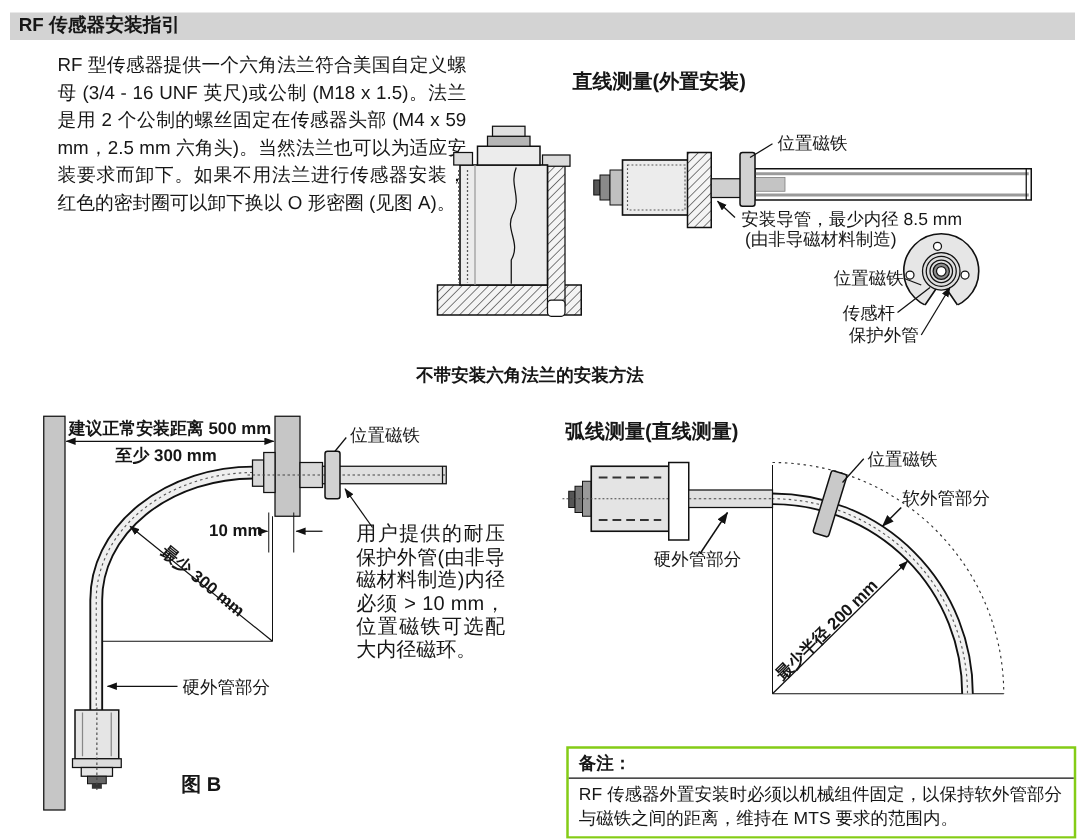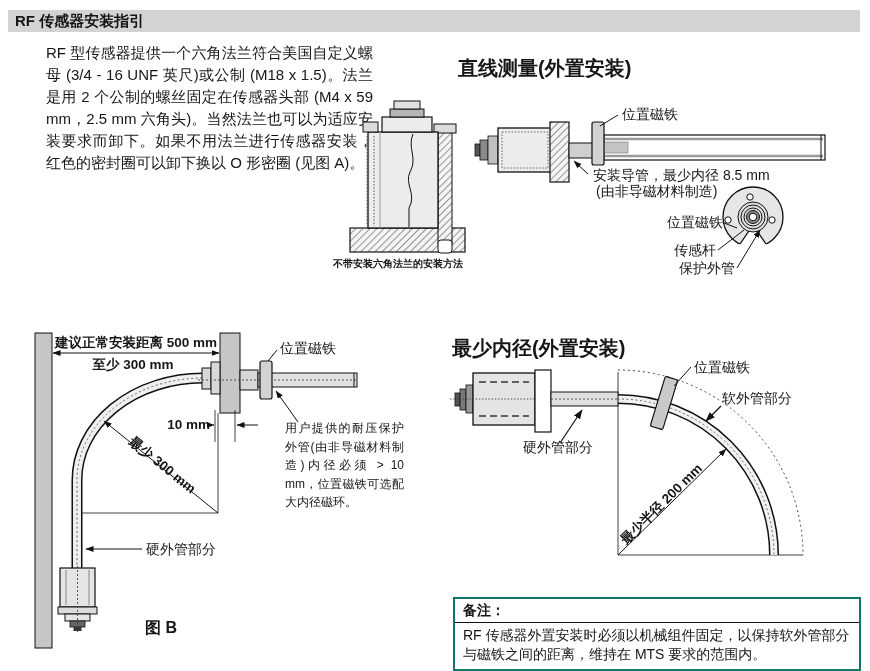--- a/index.html
+++ b/index.html
@@ -1,43 +1,43 @@
 <!DOCTYPE html>
 <html><head>
 <meta charset="utf-8">
 <style>
   html,body{margin:0;padding:0;background:#fff;}
   #page{position:relative;width:870px;height:671px;background:#fff;overflow:hidden;
         font-family:"Liberation Sans","DejaVu Sans",sans-serif;color:#161616;}
   .titlebar{position:absolute;left:8px;top:10px;width:852px;height:22px;background:#d3d3d3;
             font-weight:bold;font-size:15px;line-height:22px;padding-left:7px;box-sizing:border-box;}
   .para{position:absolute;left:8px;width:327px;font-size:15px;line-height:22px;text-align:justify;}
-  .h-section{position:absolute;font-weight:bold;font-size:20px;}
-  .caption{position:absolute;font-weight:bold;font-size:10px;}
+  .h-section{position:absolute;font-weight:bold;font-size:16px;}
+  .caption{position:absolute;font-weight:bold;font-size:14px;margin-top:35px;}
   .fig-caption{position:absolute;font-weight:bold;font-size:16px;text-align:center;}
-  .sidenote{position:absolute;left:285px;top:419px;width:119px;font-size:12px;line-height:18.5px;text-align:justify;}
-  .notebox{position:absolute;left:453px;top:597px;width:408px;border:2px solid #0f766e;box-sizing:border-box;background:#fff;}
+  .sidenote{position:absolute;left:285px;top:419px;width:119px;font-size:16px;line-height:18.5px;text-align:justify;}
+  .notebox{position:absolute;left:453px;top:597px;width:408px;border:2px solid #84cc16;box-sizing:border-box;background:#fff;}
   .notebox .nb-title{font-weight:bold;font-size:14px;padding:3px 8px 2px 8px;border-bottom:1.5px solid #111;}
   .notebox .nb-text{font-size:14px;line-height:19px;padding:3px 8px 5px 8px;}
   svg{position:absolute;overflow:visible;}
   svg text{font-family:"Liberation Sans","DejaVu Sans",sans-serif;fill:#161616;}
   .lbl{font-size:14px;}
   .dim{font-size:13.5px;font-weight:bold;}
 </style>
 </head>
 <body>
 
 <div id="page">
 
   <div class="titlebar">RF 传感器安装指引</div>
 
   <div class="para" style="top:42px;margin-left:38px;">RF 型传感器提供一个六角法兰符合美国自定义螺母 (3/4 - 16 UNF 英尺)或公制 (M18 x 1.5)。法兰是用 2 个公制的螺丝固定在传感器头部 (M4 x 59 mm，2.5 mm 六角头)。当然法兰也可以为适应安装要求而卸下。如果不用法兰进行传感器安装，红色的密封圈可以卸下换以 O 形密圈 (见图 A)。</div>
 
   <div class="h-section" style="left:458px;top:55px;">直线测量(外置安装)</div>
-  <div class="h-section" style="left:452px;top:335px;">最少内径(外置安装)</div>
+  <div class="h-section" style="left:452px;top:335px;">弧线测量(直线测量)</div>
 
   <svg style="left:333px;top:88px;" width="175" height="180" viewBox="0 0 175 180">
     <defs>
       <pattern id="hatchA" width="5" height="5" patternUnits="userSpaceOnUse" patternTransform="rotate(45)">
         <rect width="5" height="5" fill="#f4f4f4"></rect>
           <line x1="0" y1="0" x2="0" y2="5" stroke="#444" stroke-width="1.1"></line>
       </pattern>
     </defs>
     <rect x="17" y="140" width="115" height="24" fill="url(#hatchA)" stroke="#111" stroke-width="1.2"></rect>
     <g>

